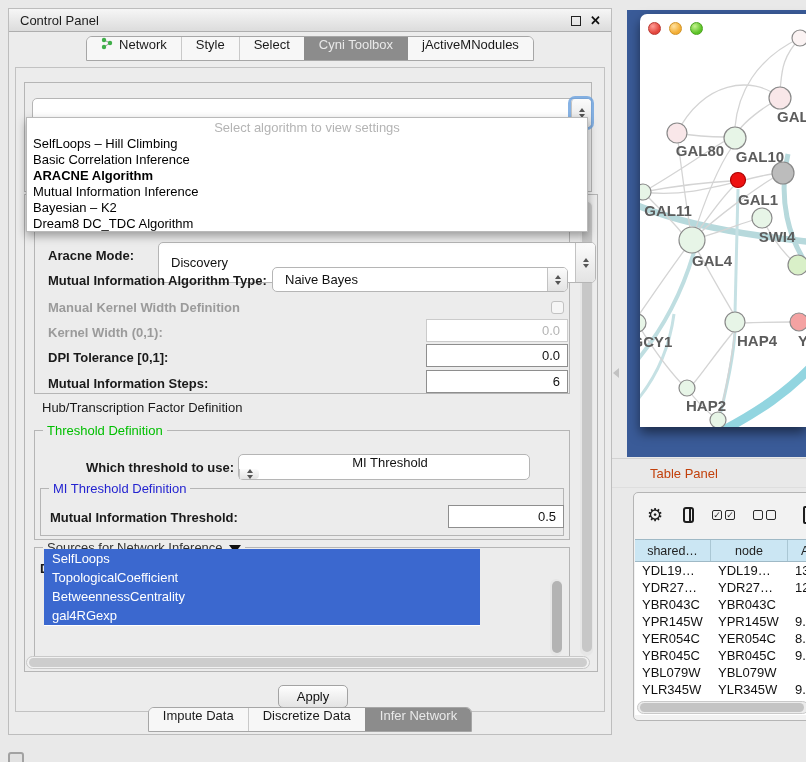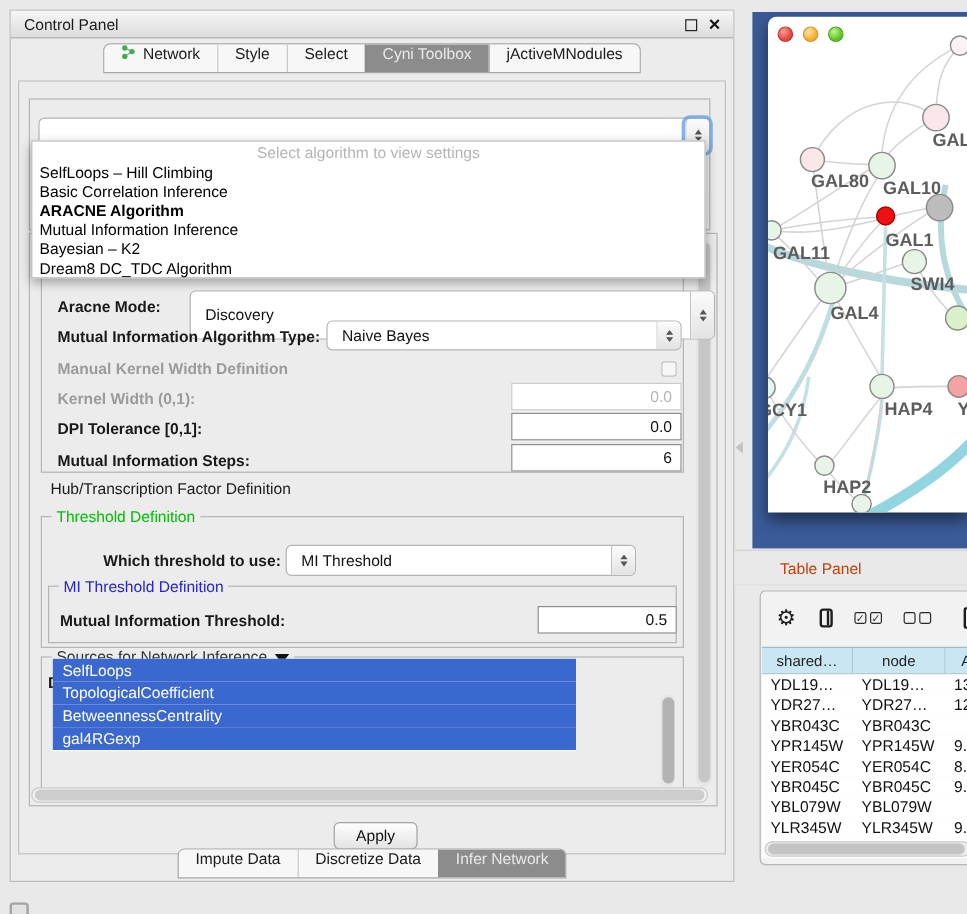--- a/index.html
+++ b/index.html
@@ -254,21 +254,21 @@
       <div class="expander" style="left:26px; top:332px;flex-direction:column;">
         <span>Hub/Transcription Factor Definition</span>
         <span class="tri-right"></span>
       </div>
 
       <div class="grp" style="left:18px; top:362px; width:536px; height:110px;">
         <span class="grp-title green">Threshold Definition</span>
       </div>
 
       <span class="lbl" style="left:70px; top:392px;">Which threshold to use:</span>
-      <div class="combo" style="left:222px; top:386px; width:292px; height:26px;">
+      <div class="combo" style="left:222px; top:386px; width:292px; height:26px;flex-direction:column;">
         <span class="combo-text">MI Threshold</span>
         <span class="stepper">
             <span class="up"></span>
             <span class="dn"></span>
           </span>
       </div>
 
       <div class="grp" style="left:24px; top:420px; width:524px; height:48px;">
         <span class="grp-title blue">MI Threshold Definition</span>
       </div>

